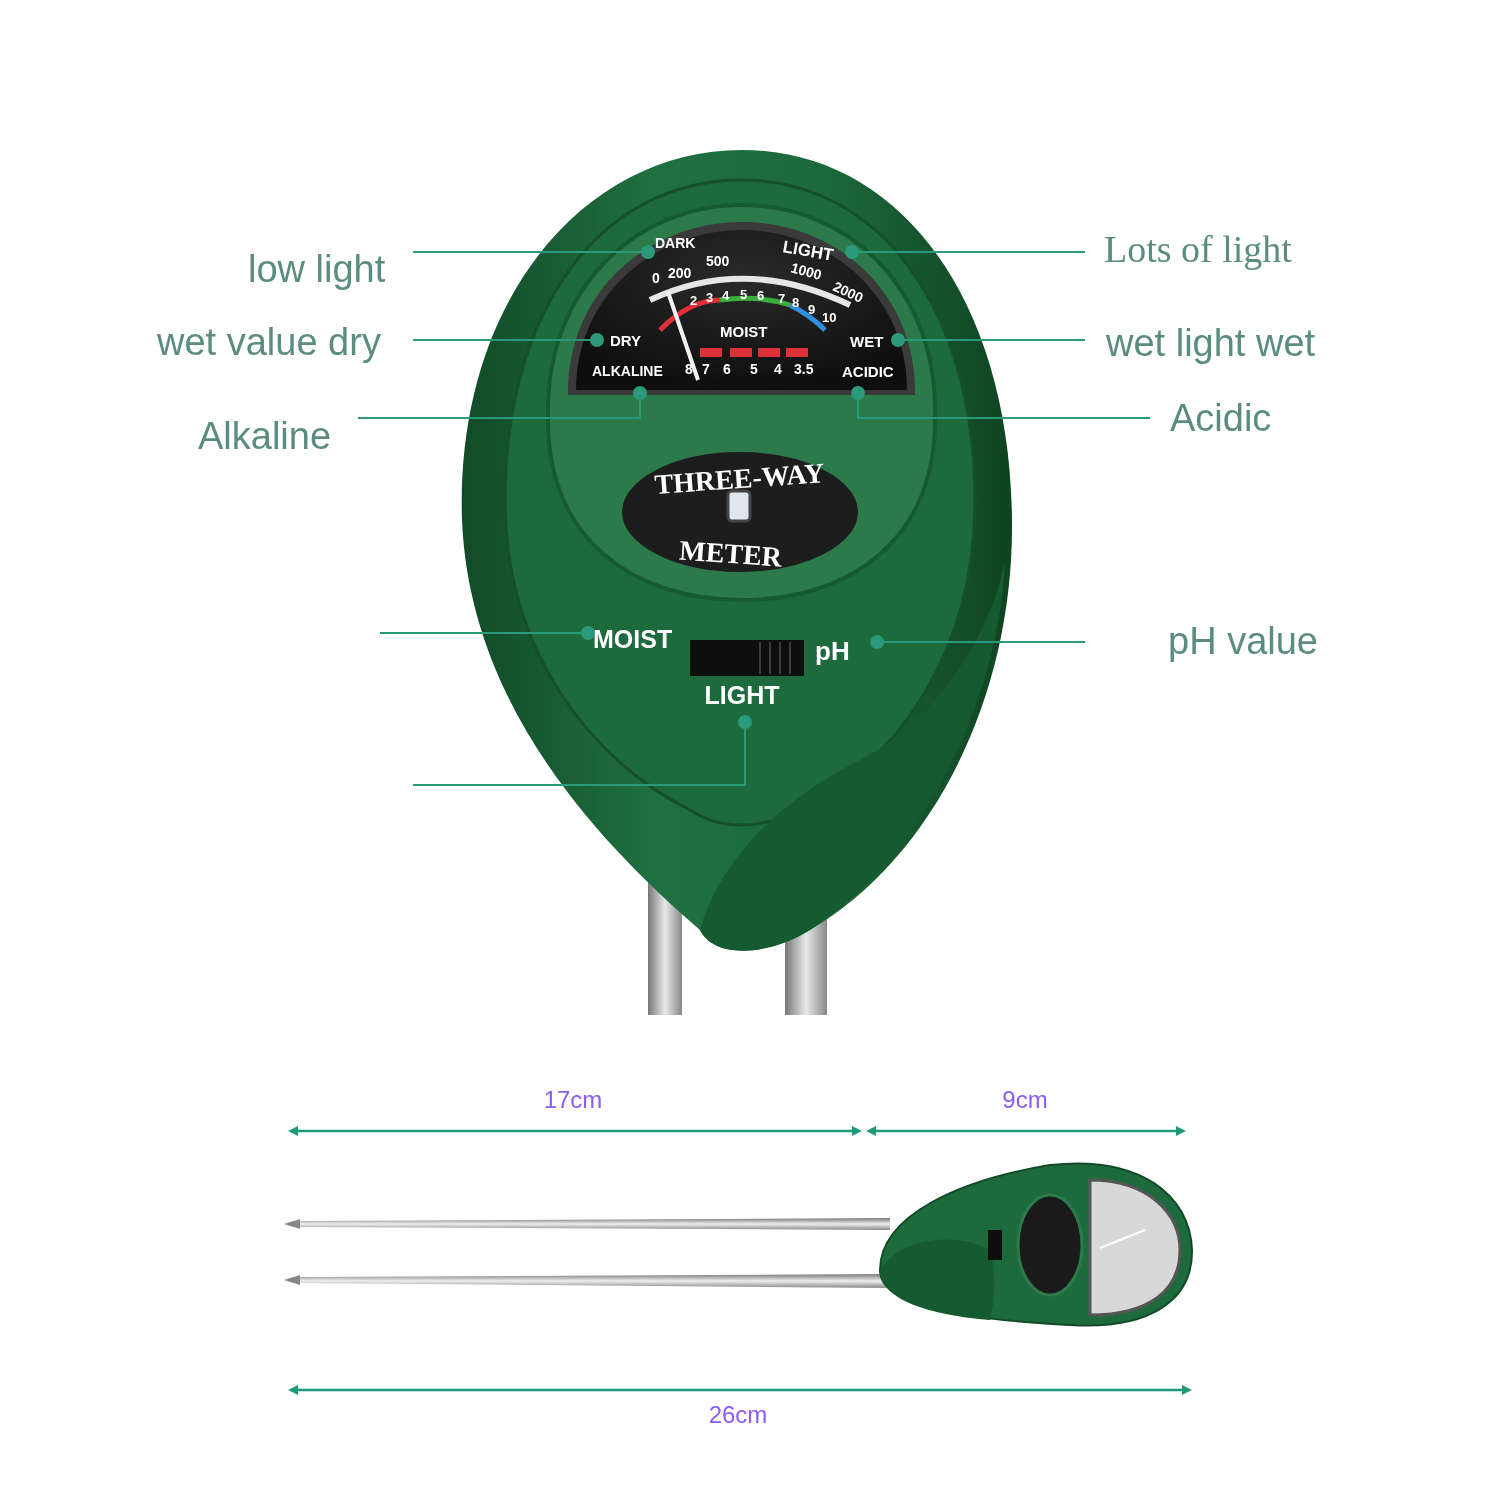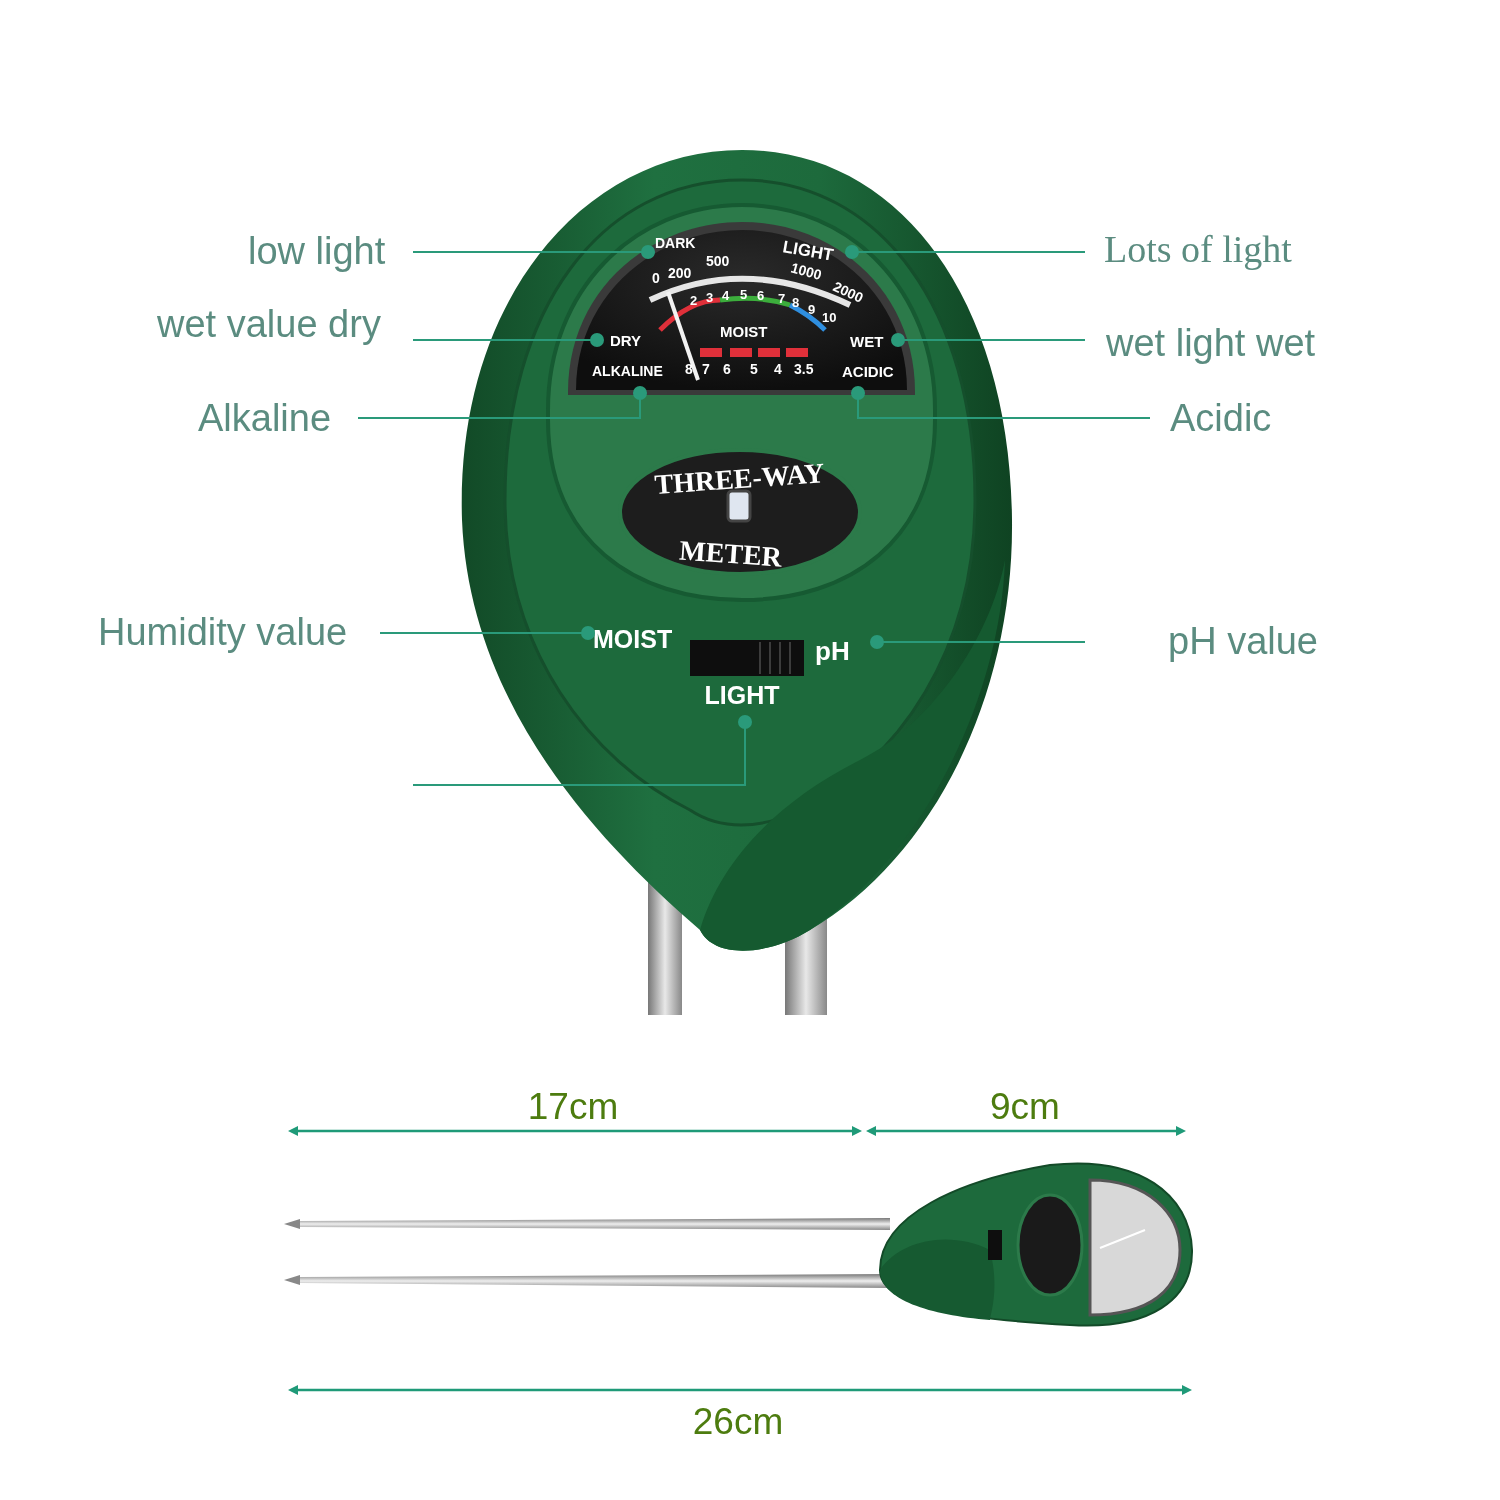--- a/index.html
+++ b/index.html
@@ -1,19 +1,19 @@
 <!DOCTYPE html>
 <html><head>
 <meta charset="utf-8">
 <style>
   html, body { margin: 0; padding: 0; background: #ffffff; }
   .canvas { position: relative; width: 1500px; height: 1500px; background: #ffffff; overflow: hidden; }
   .callout-label { position: absolute; font-family: "Liberation Sans", sans-serif; font-size: 38px; color: #5b8c80; white-space: nowrap; line-height: 1; }
-  .callout-label.left { text-align: right; }
-  .dim-label { position: absolute; font-family: "Liberation Sans", sans-serif; font-size: 37px; color: #4d7c0f; white-space: nowrap; line-height: 1; transform: translateX(-50%); }
+  .callout-label.left { text-align: right; margin-top: 18px; }
+  .dim-label { position: absolute; font-family: "Liberation Sans", sans-serif; font-size: 24px; color: #8b5cf6; white-space: nowrap; line-height: 1; transform: translateX(-50%); }
   svg { position: absolute; left: 0; top: 0; }
   .meter-text { font-family: "Liberation Sans", sans-serif; font-weight: bold; fill: #ffffff; }
   .serif-text { font-family: "Liberation Serif", serif; font-weight: bold; fill: #ffffff; }
 </style>
 </head>
 <body>
 
 <div class="canvas">
 
   <svg width="1500" height="1500" viewBox="0 0 1500 1500">
@@ -161,21 +161,20 @@
       <ellipse cx="1050" cy="1245" rx="32" ry="50" fill="#1a1a1a" stroke="#2c7a4a" stroke-width="3"></ellipse>
       <path d="M1090 1180 C 1150 1180, 1180 1215, 1180 1250 C 1180 1290, 1150 1315, 1090 1315 Z" fill="#d8d8d8" stroke="#555" stroke-width="3"></path>
       <line x1="1100" y1="1248" x2="1145" y2="1230" stroke="#fff" stroke-width="2"></line>
       <rect x="988" y="1230" width="14" height="30" fill="#0e0e0e"></rect>
     </g>
   </svg>
 
   <div class="callout-label left" style="left:248px; top:232px;">low light</div>
   <div class="callout-label left" style="left:157px; top:305px;">wet value dry</div>
   <div class="callout-label left" style="left:198px; top:399px;">Alkaline</div>
-  <div class="callout-label left" style="left:98px; top:613px;">Humidity value</div>
   <div class="callout-label" style="left:1104px; top:230px;font-family:Liberation Serif, serif;">Lots of light</div>
   <div class="callout-label" style="left:1106px; top:324px;">wet light wet</div>
   <div class="callout-label" style="left:1170px; top:399px;">Acidic</div>
   <div class="callout-label" style="left:1168px; top:622px;">pH value</div>
 
   <div class="dim-label" style="left:573px; top:1088px;">17cm</div>
   <div class="dim-label" style="left:1025px; top:1088px;">9cm</div>
   <div class="dim-label" style="left:738px; top:1403px;">26cm</div>
 </div>
 

